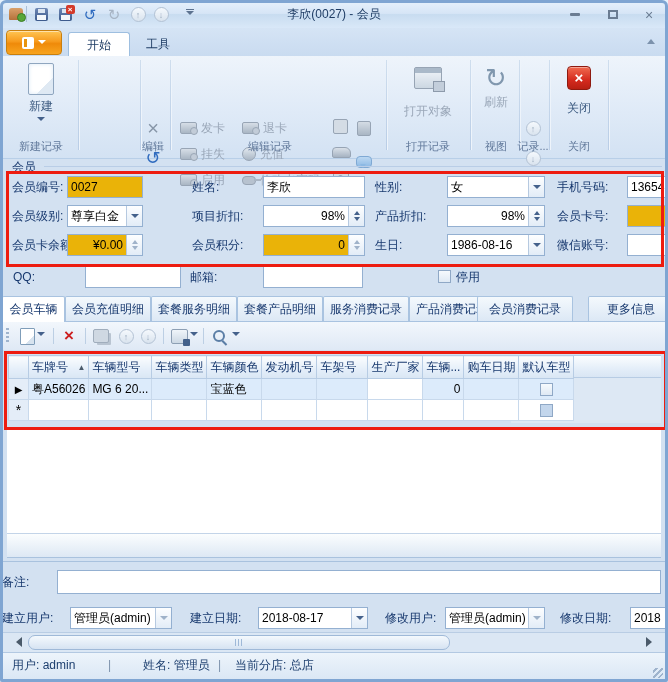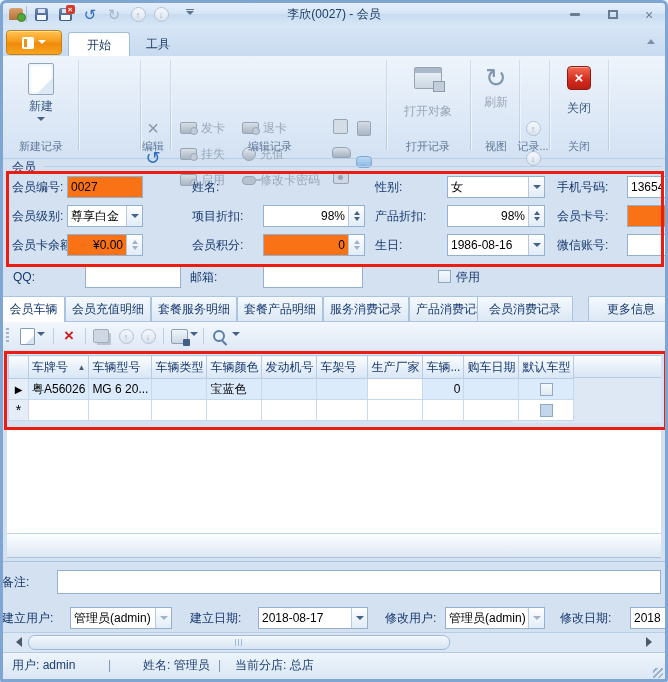--- a/index.html
+++ b/index.html
@@ -55,21 +55,21 @@
   .winicon:after{content:"";position:absolute;right:-4px;bottom:-4px;width:10px;height:9px;background:#c3cedb;border:1px solid #8d9aab;}
   .closeicon{width:22px;height:22px;border-radius:4px;background:linear-gradient(#f16a4f,#d42a1e 60%,#b81f12);border:1px solid #8e1a10;color:#fff;font-weight:bold;font-size:15px;line-height:21px;text-align:center;box-shadow:inset 0 1px 0 rgba(255,255,255,.4);}
   .refreshicon{font-size:26px;color:#8097ae;line-height:26px;}
   
   .caption{position:absolute;left:12px;top:159px;font-size:12px;color:#17386e;}
   .redbox{position:absolute;border:3px solid #ed1c10;z-index:50;pointer-events:none;}
   .lbl{position:absolute;font-size:12px;line-height:22px;color:#17386e;white-space:nowrap;}
   .fld{position:absolute;height:22px;box-sizing:border-box;background:#fff;border:1px solid #94b0d1;display:flex;font-size:12px;color:#000;overflow:hidden;}
   .fld .val{flex:1;line-height:20px;padding:0 3px;white-space:nowrap;overflow:hidden;}
   .fld .val.num{text-align:right;}
-  .fld.ro{background:#f97316;}
+  .fld.ro{background:#eab308;}
   .ddbtn{width:15px;border-left:1px solid #b6c9e0;background:linear-gradient(#fdfeff,#e2ecf7);display:flex;align-items:center;justify-content:center;}
   .ddbtn:after{content:"";border:4px solid transparent;border-top:4px solid #44618b;margin-top:4px;}
   .ddbtn.dis:after{border-top-color:#9fb2c9;}
   .spbtn{width:15px;border-left:1px solid #b6c9e0;background:linear-gradient(#fdfeff,#e2ecf7);display:flex;flex-direction:column;align-items:center;justify-content:center;gap:2px;}
   .spbtn i{display:block;width:0;height:0;border:3px solid transparent;}
   .spbtn i.up{border-bottom:4px solid #44618b;margin-top:-2px;}
   .spbtn i.dn{border-top:4px solid #44618b;margin-bottom:-2px;}
   .spbtn.dis i.up{border-bottom-color:#9fb2c9;}
   .spbtn.dis i.dn{border-top-color:#9fb2c9;}
   .chk{position:absolute;width:13px;height:13px;box-sizing:border-box;border:1px solid #8fa8c6;background:linear-gradient(#f6fafd,#dfe9f4);}
@@ -264,20 +264,23 @@
   </div>
 
   <div class="caption">会员</div>
   <div style="position:absolute;left:44px;top:166px;right:6px;height:1px;background:#b9cde6"></div>
 
   <span class="lbl" style="left:12px;top:176px">会员编号:</span>
   <div class="fld ro" style="left:67px;top:176px;width:76px">
       <span class="val">0027</span>
     </div>
   <span class="lbl" style="left:192px;top:176px">姓名:</span>
+  <div class="fld" style="left:263px;top:176px;width:102px">
+      <span class="val">李欣</span>
+    </div>
   <span class="lbl" style="left:375px;top:176px">性别:</span>
   <div class="fld" style="left:447px;top:176px;width:98px">
       <span class="val">女</span>
       <span class="ddbtn"></span>
     </div>
   <span class="lbl" style="left:557px;top:176px">手机号码:</span>
   <div class="fld" style="left:627px;top:176px;width:60px">
       <span class="val">13654</span>
     </div>
 

